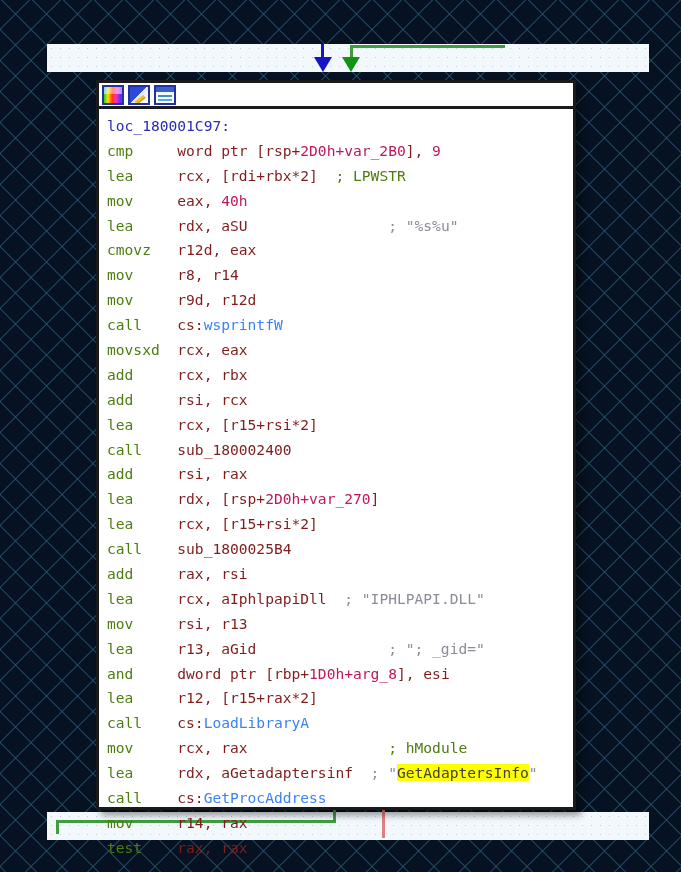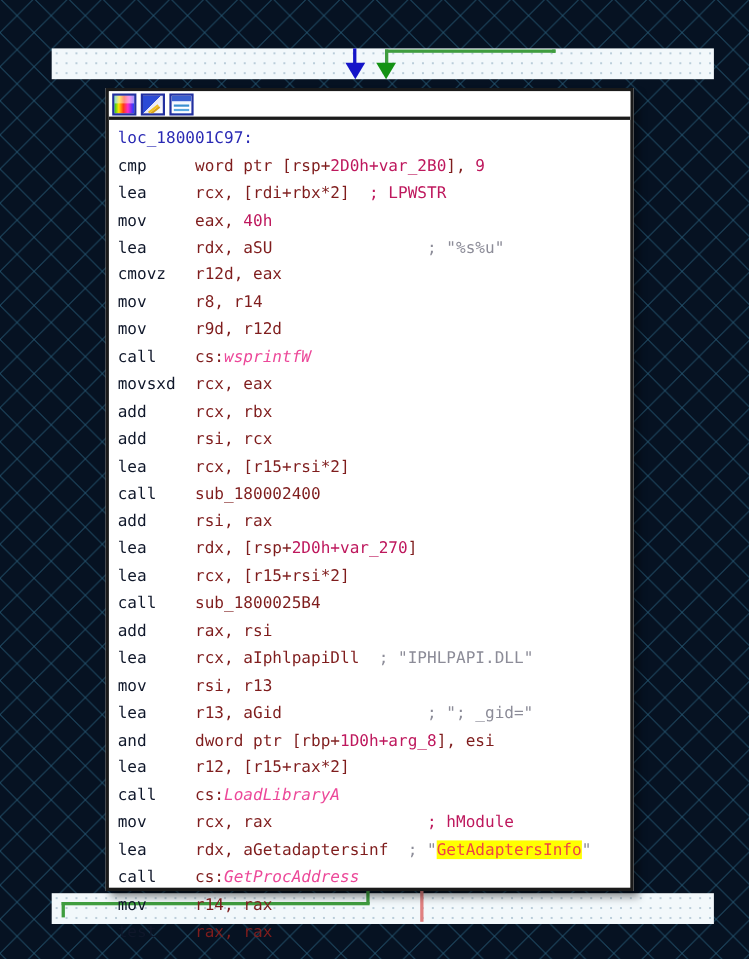--- a/index.html
+++ b/index.html
@@ -134,28 +134,28 @@
   #disasm {
     padding: 5px 0 0 8px;
     font-size: 14.6px;
     line-height: 24.9px;
     white-space: pre;
     color: #2a2ab4;
   }
   .line { height: 24.9px; }
 
   
-  .mnem   { color: #0f172a; display: inline-block; width: 8ch; }
+  .mnem   { color: #4d7c0f; display: inline-block; width: 8ch; }
   .lbl    { color: #2a2ab4; }
   .ops    { color: #7f1d1d; }
   .num    { color: #be185d; }                 
-  .imp    { color: #ec4899; font-style: italic; }                 
-  .cmt    { color: #be185d; }                 
+  .imp    { color: #3b82f6; }                 
+  .cmt    { color: #4d7c0f; }                 
   .str    { color: #8c8c98; }                 
-  .hl     { background-color: #ffff00; color: #ef4444; }
+  .hl     { background-color: #ffff00; color: #404040; }
 </style>
 </head>
 <body>
 
 <div id="graph-canvas">
 
   <div class="paper" id="paper-top"></div>
   <div class="paper" id="paper-bot"></div>
 
   <div class="edge edge-line-v blue" style="left:321px; top:44px; height:18px;"></div>

